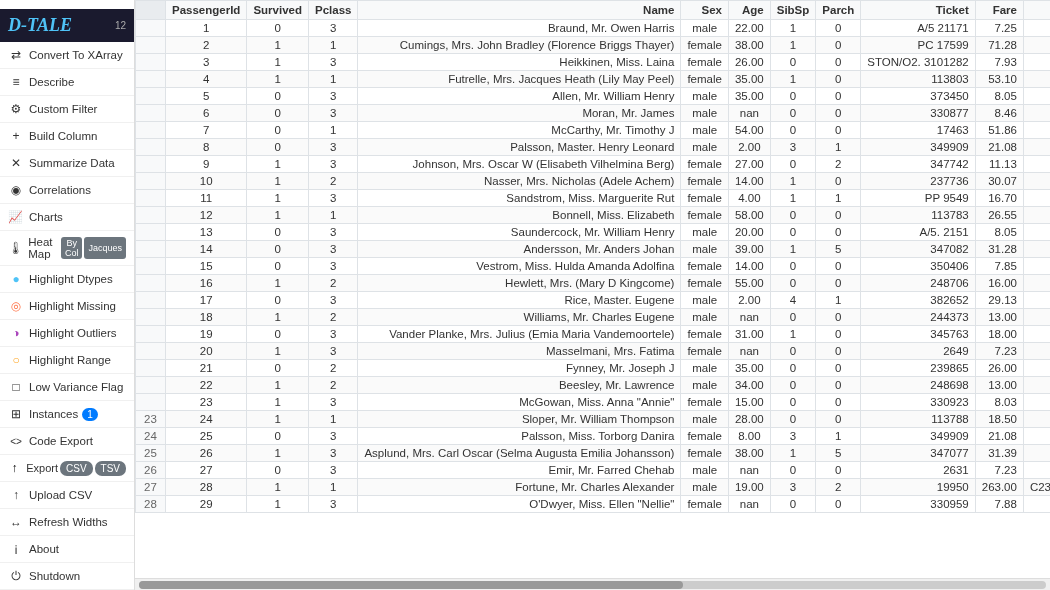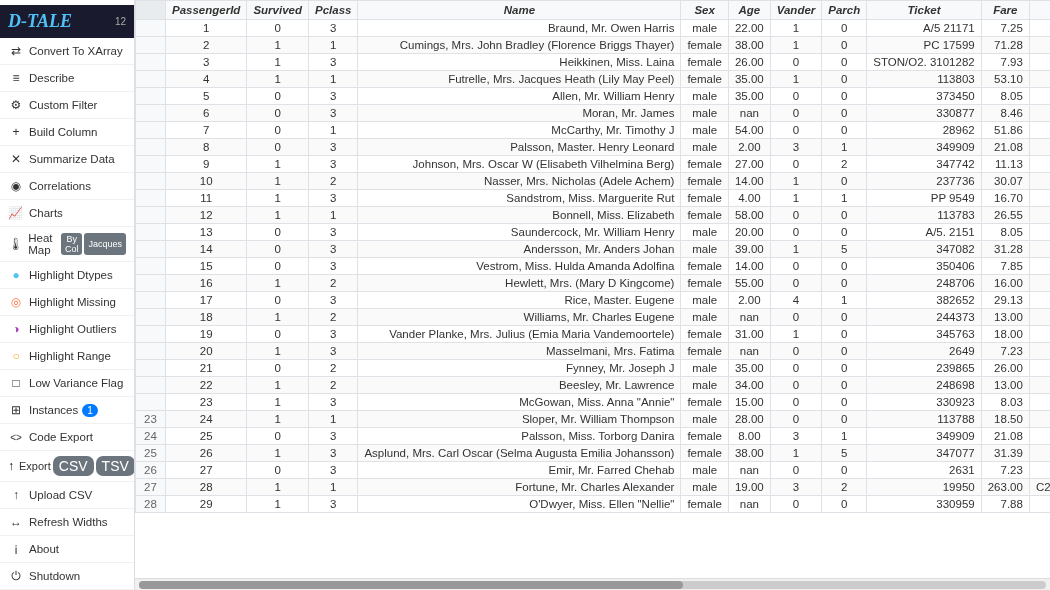--- a/index.html
+++ b/index.html
@@ -86,21 +86,21 @@
       align-items: center;
       padding: 5px 8px;
       border-bottom: 1px solid #f0f0f0;
     }
     .btn-small {
       background: #6c757d;
       color: #fff;
       border: none;
       border-radius: 7px;
       padding: 2px 6px;
-      font-size: 14px;
+      font-size: 10px;
       cursor: pointer;
       margin-left: 2px;
     }
     .btn-label {
       font-size: 11px;
       color: #333;
       cursor: pointer;
     }
     
     
@@ -114,25 +114,24 @@
       width: 100%;
       font-size: 11.5px;
     }
     
     thead { position: sticky; top: 0; z-index: 5; }
     
     th {
       background: #f8f9fa;
       border: 1px solid #dee2e6;
       padding: 3px 6px;
-      text-align: center;
+      text-align: right;
       font-weight: bold;
       white-space: nowrap;
       color: #333;
-      font-style: italic;
     }
     
     th.row-num {
       background: #e9ecef;
       min-width: 30px;
     }
     
     td {
       border: 1px solid #dee2e6;
       padding: 2px 6px;
@@ -266,21 +265,21 @@
       <table>
         <thead>
           <tr>
             <th class="row-num"></th>
             <th>PassengerId</th>
             <th>Survived</th>
             <th>Pclass</th>
             <th style="min-width:200px;">Name</th>
             <th>Sex</th>
             <th>Age</th>
-            <th>Vander</th>
+            <th>SibSp</th>
             <th>Parch</th>
             <th>Ticket</th>
             <th>Fare</th>
             <th>Cabin</th>
 
           </tr>
         </thead>
         <tbody id="table-body">
         <tr>
     <td class="row-num"></td>
@@ -375,21 +374,21 @@
             <tr>
     <td class="row-num"></td>
     <td class="text-center">7</td>
     <td class="text-center">0</td>
     <td class="text-center">1</td>
     <td class="text-right">McCarthy, Mr. Timothy J</td>
     <td class="text-center">male</td>
     <td class="text-center">54.00</td>
     <td class="text-center">0</td>
     <td class="text-center">0</td>
-    <td class="text-right">28962</td>
+    <td class="text-right">17463</td>
     <td class="text-right">51.86</td>
     <td class="text-center">E46</td>
 
   </tr>
             <tr>
     <td class="row-num"></td>
     <td class="text-center">8</td>
     <td class="text-center">0</td>
     <td class="text-center">3</td>
     <td class="text-right">Palsson, Master. Henry Leonard</td>

